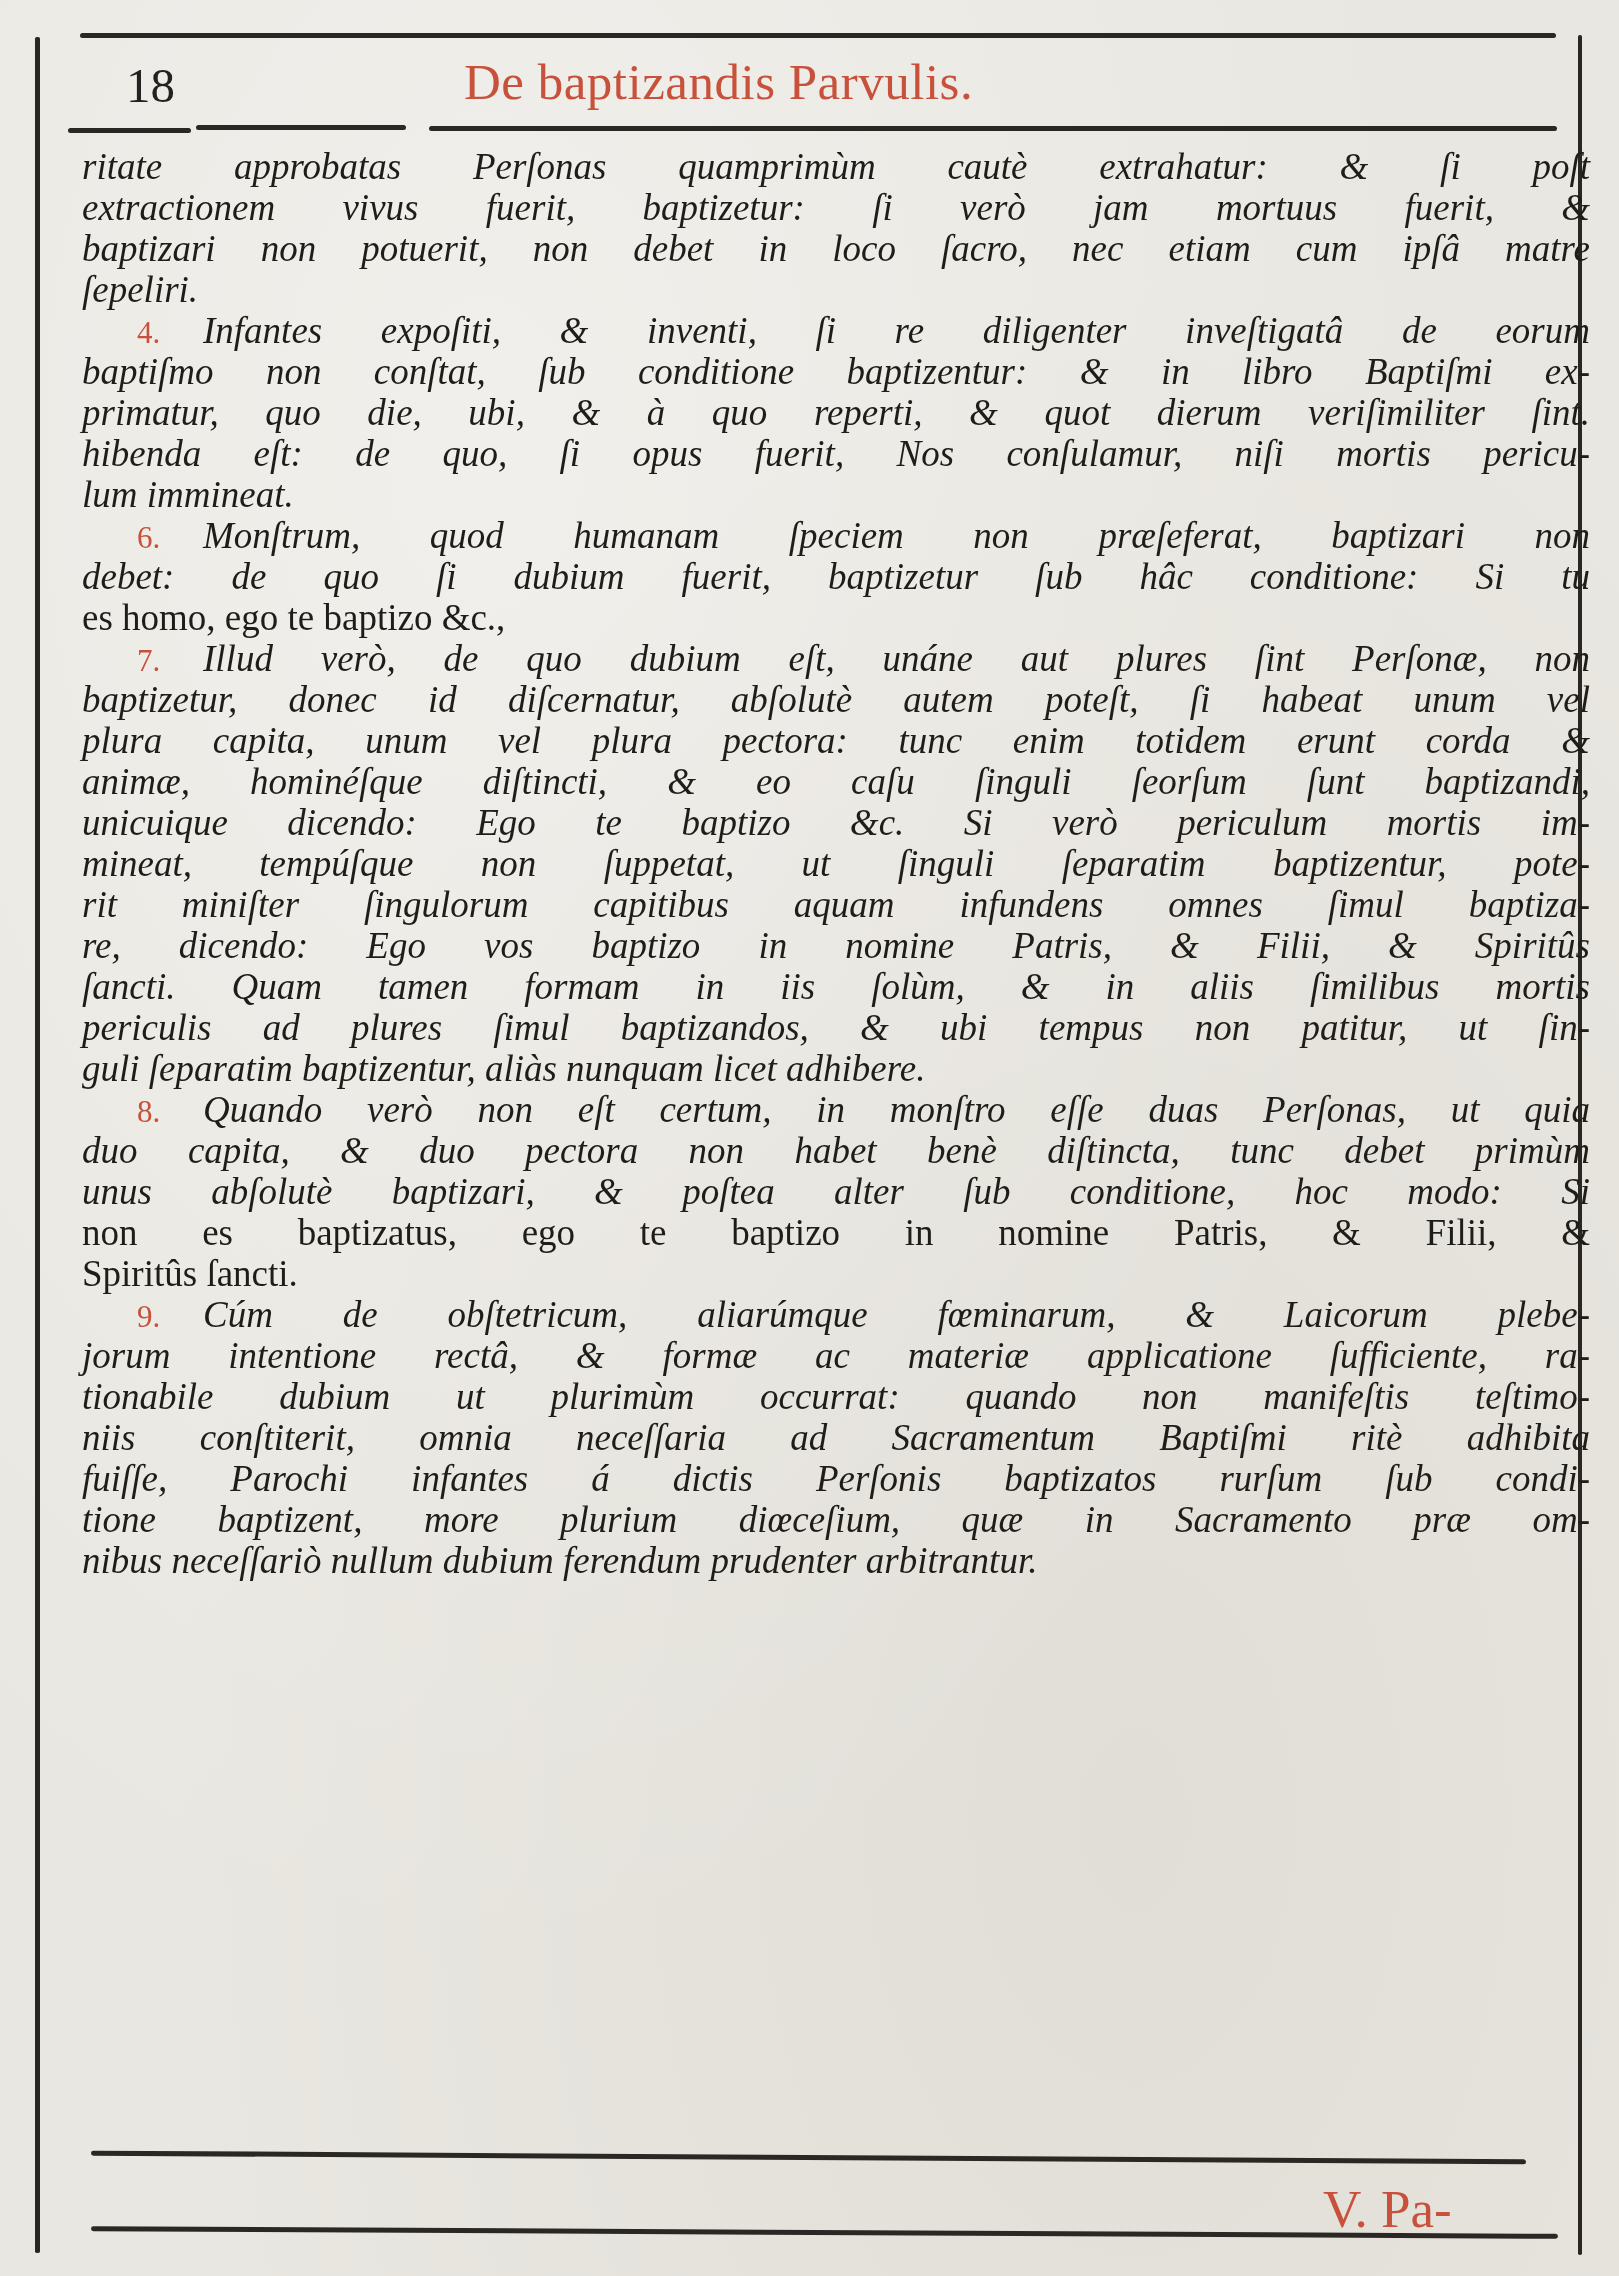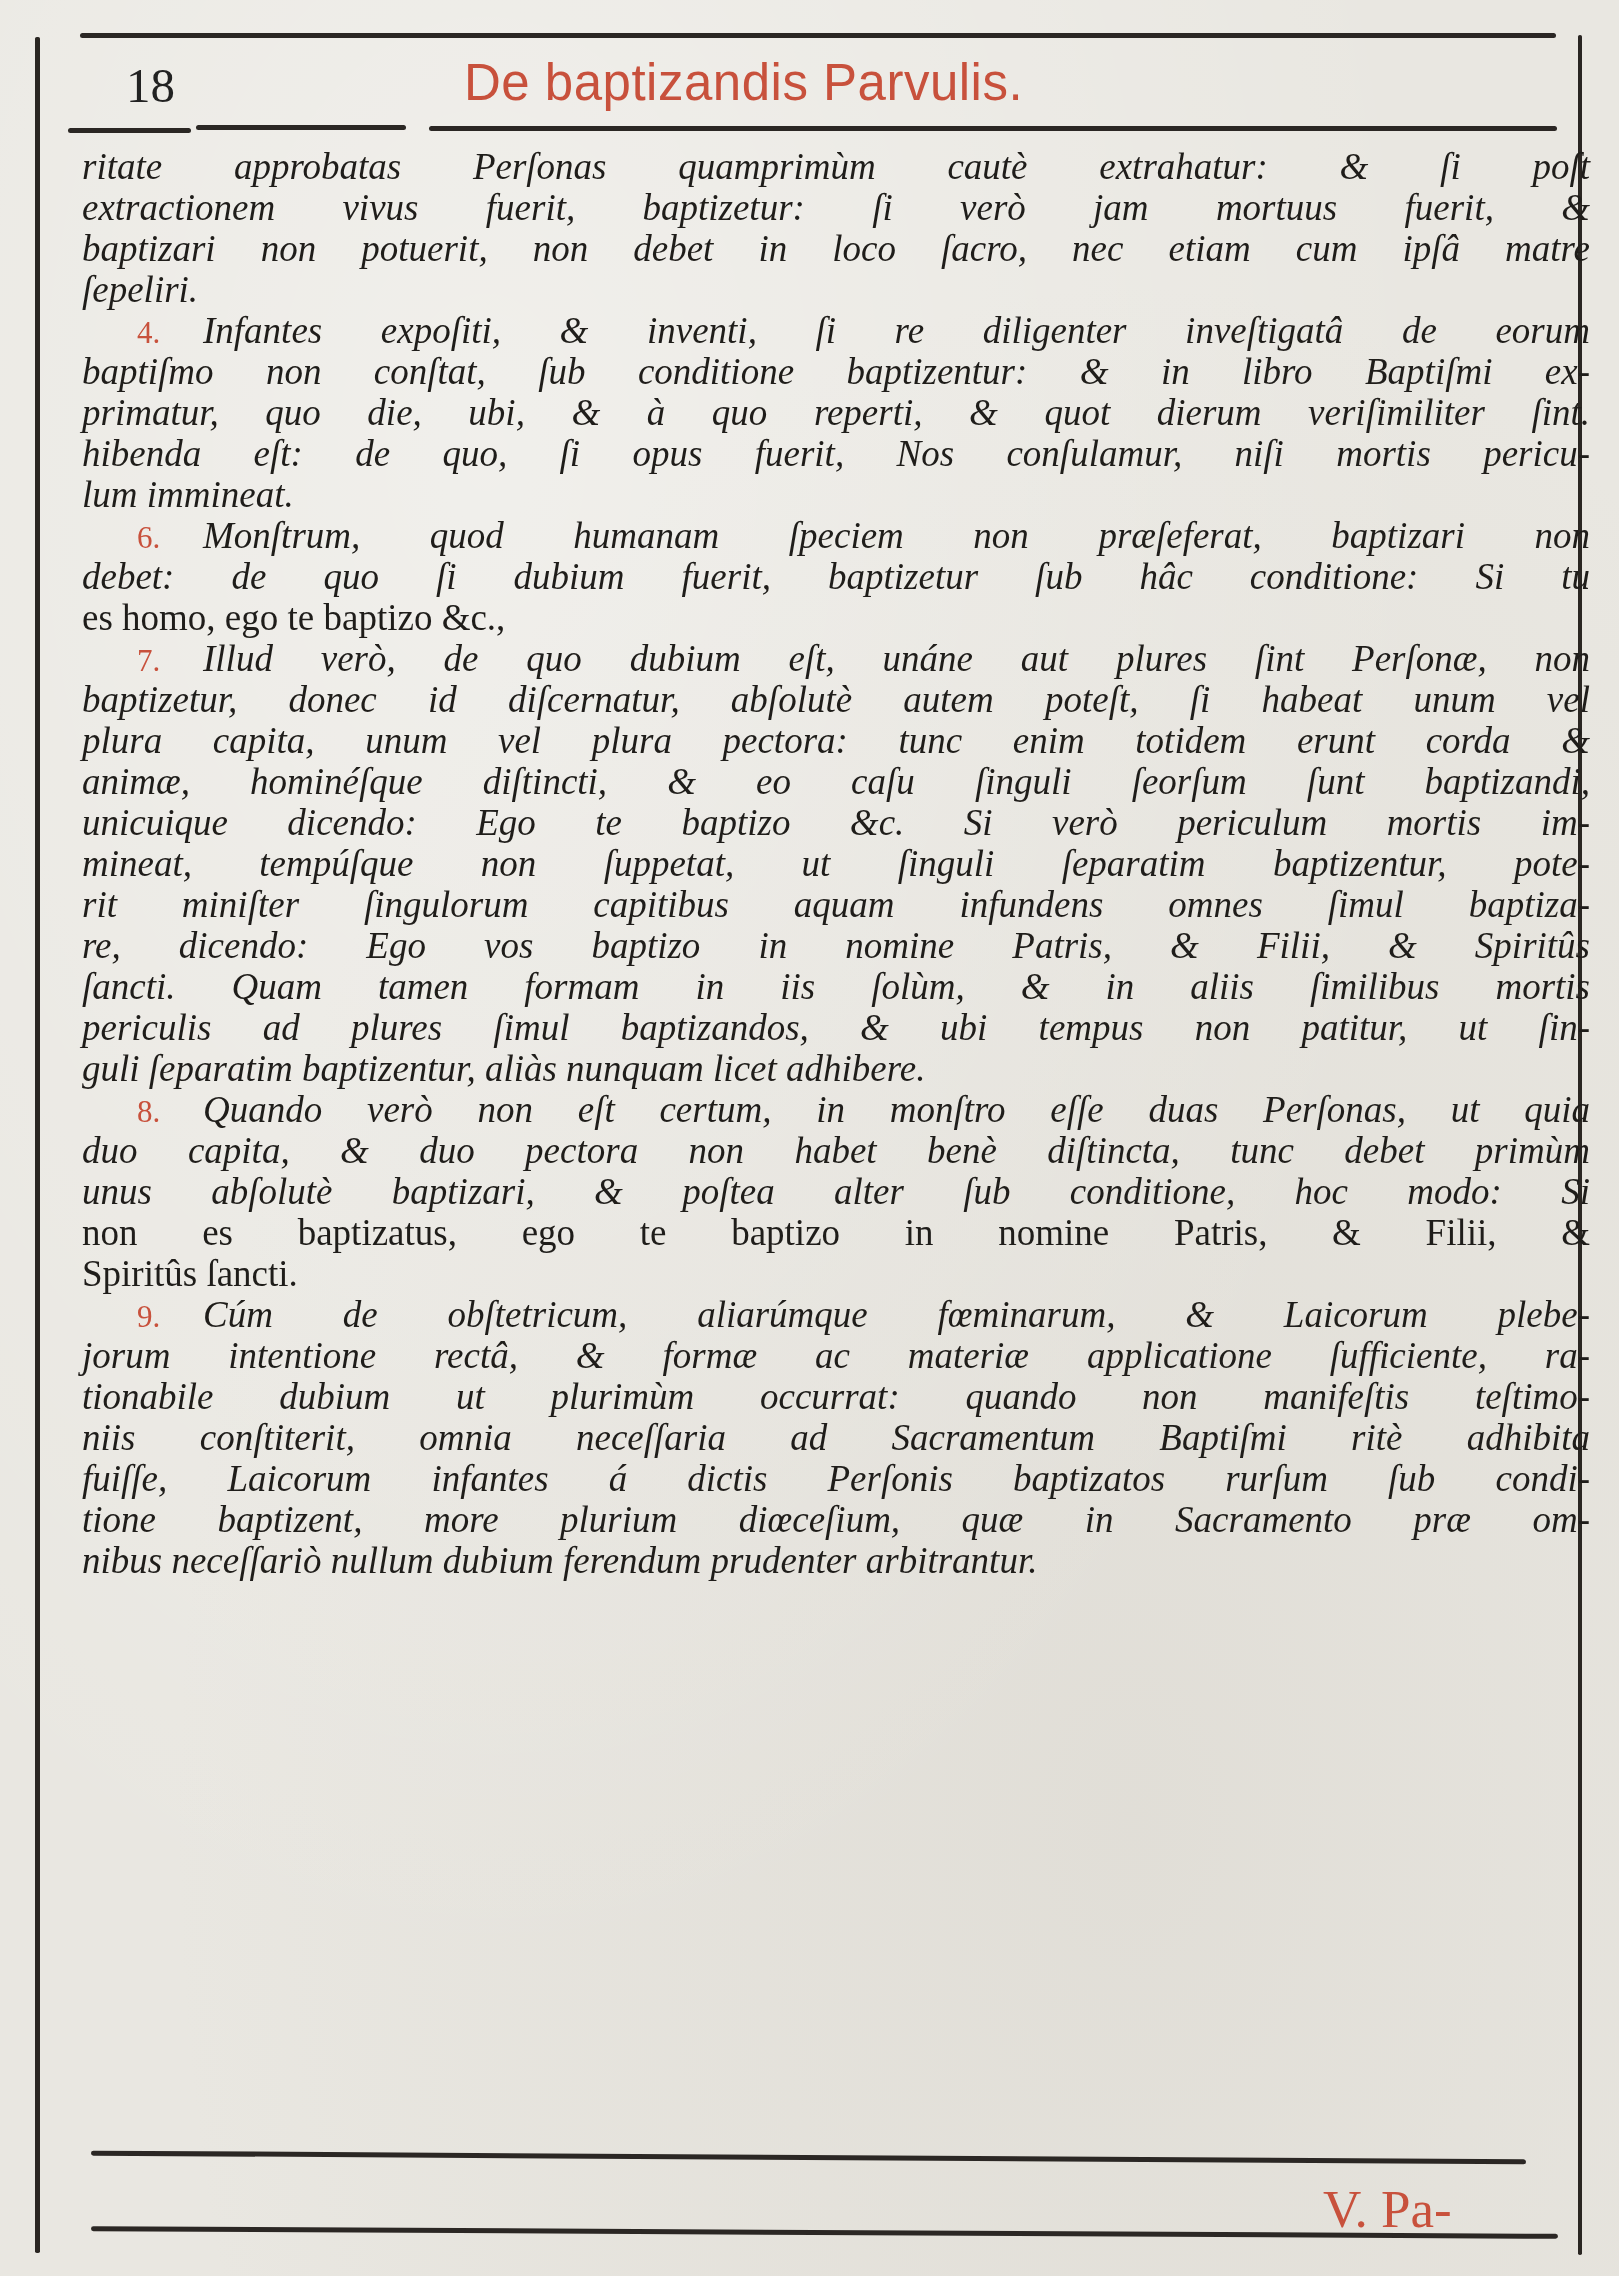--- a/index.html
+++ b/index.html
@@ -30,21 +30,21 @@
   .rule.head-bottom-c { left: 429px; top: 126px; width: 1128px; }
   .rule.foot-top { left: 91px; top: 2155px; width: 1435px; transform: rotate(0.35deg); }
   .rule.foot-bottom { left: 91px; top: 2230px; width: 1467px; transform: rotate(0.3deg); }
 
   .page-number {
     position: absolute; left: 126px; top: 57px;
     font-family: "Liberation Serif", serif; font-size: 49px; color: #222;
   }
   .running-head {
     position: absolute; left: 464px; top: 53px;
-    font-family: Liberation Sans, sans-serif; font-size: 51px;
+    font-family: Liberation Serif, serif; font-size: 51px;
     color: #c8513c; letter-spacing: 0.5px;
   }
   .catchword {
     position: absolute; left: 1323px; top: 2179px;
     font-family: "Liberation Serif", serif; font-size: 53px; color: #c8513c;
   }
 
   .body-text {
     position: absolute; left: 60px; top: 146px; width: 1508px; margin-left: 22px;
   }
@@ -122,21 +122,21 @@
     <div class="line">unus abſolutè baptizari, &amp; poſtea alter ſub conditione, hoc modo: Si</div>
     <div class="line roman">non es baptizatus, ego te baptizo in nomine Patris, &amp; Filii, &amp;</div>
     <div class="line last roman">Spiritûs ſancti.</div>
   </div>
 
   <div>
     <div class="line indent"><span class="num">9.</span><span>Cúm de obſtetricum, aliarúmque fœminarum, &amp; Laicorum plebe-</span></div>
     <div class="line">jorum intentione rectâ, &amp; formæ ac materiæ applicatione ſufficiente, ra-</div>
     <div class="line">tionabile dubium ut plurimùm occurrat: quando non manifeſtis teſtimo-</div>
     <div class="line">niis conſtiterit, omnia neceſſaria ad Sacramentum Baptiſmi ritè adhibita</div>
-    <div class="line">fuiſſe, Laicorum infantes á dictis Perſonis baptizatos rurſum ſub condi-</div>
+    <div class="line">fuiſſe, Parochi infantes á dictis Perſonis baptizatos rurſum ſub condi-</div>
     <div class="line">tione baptizent, more plurium diœceſium, quæ in Sacramento præ om-</div>
     <div class="line last">nibus neceſſariò nullum dubium ferendum prudenter arbitrantur.</div>
   </div>
 </div>
 
 <div class="rule foot-top"></div>
 <div class="catchword">V. Pa-</div>
 <div class="rule foot-bottom"></div>
 
 

